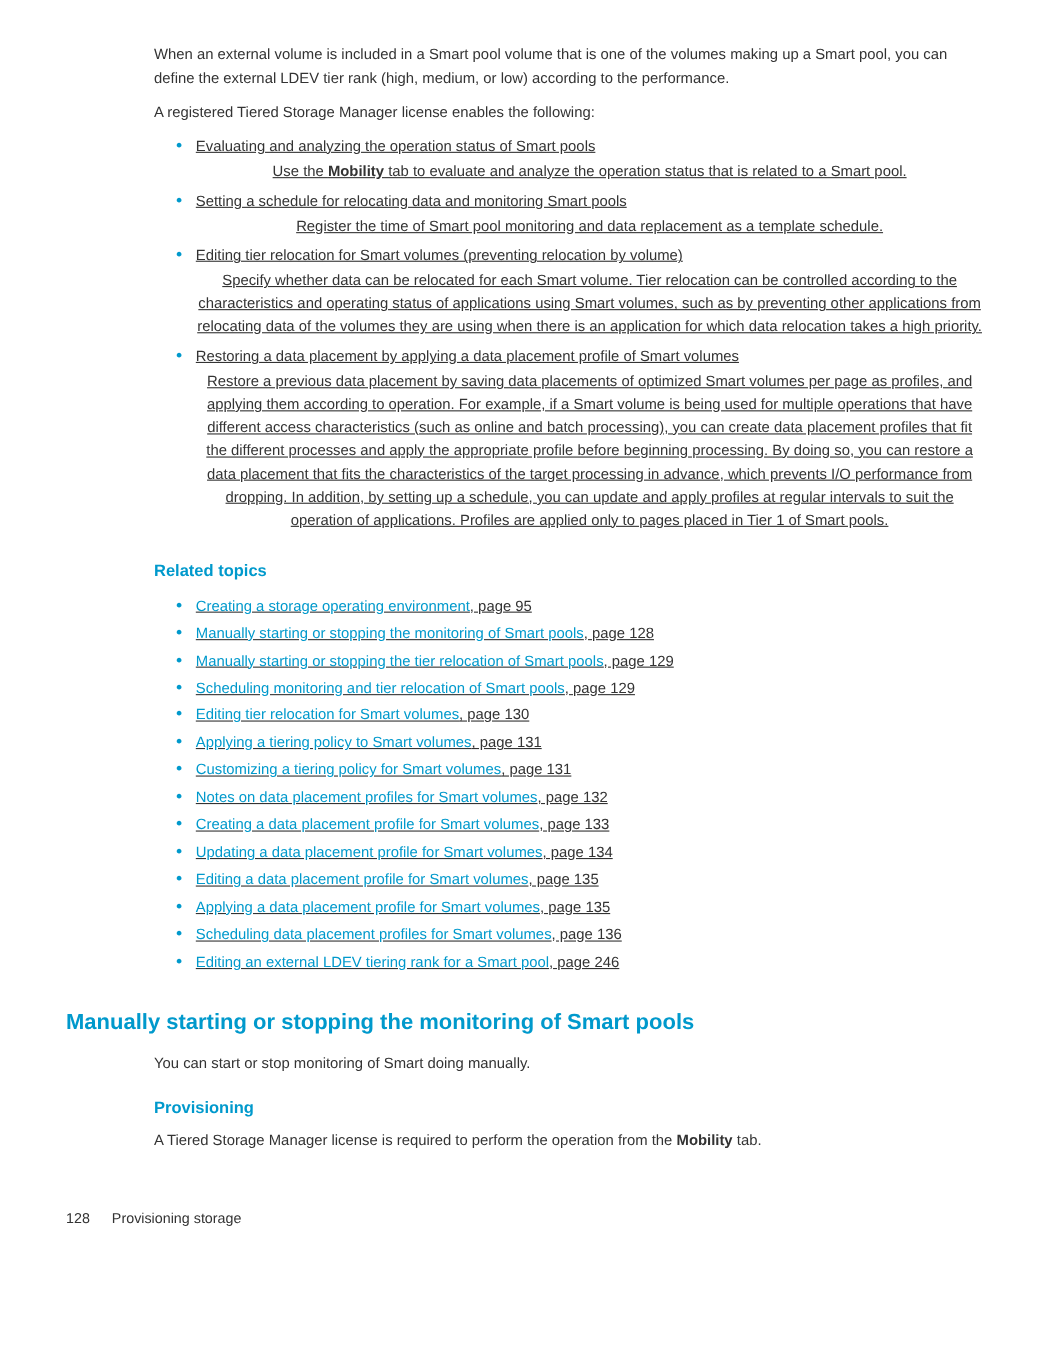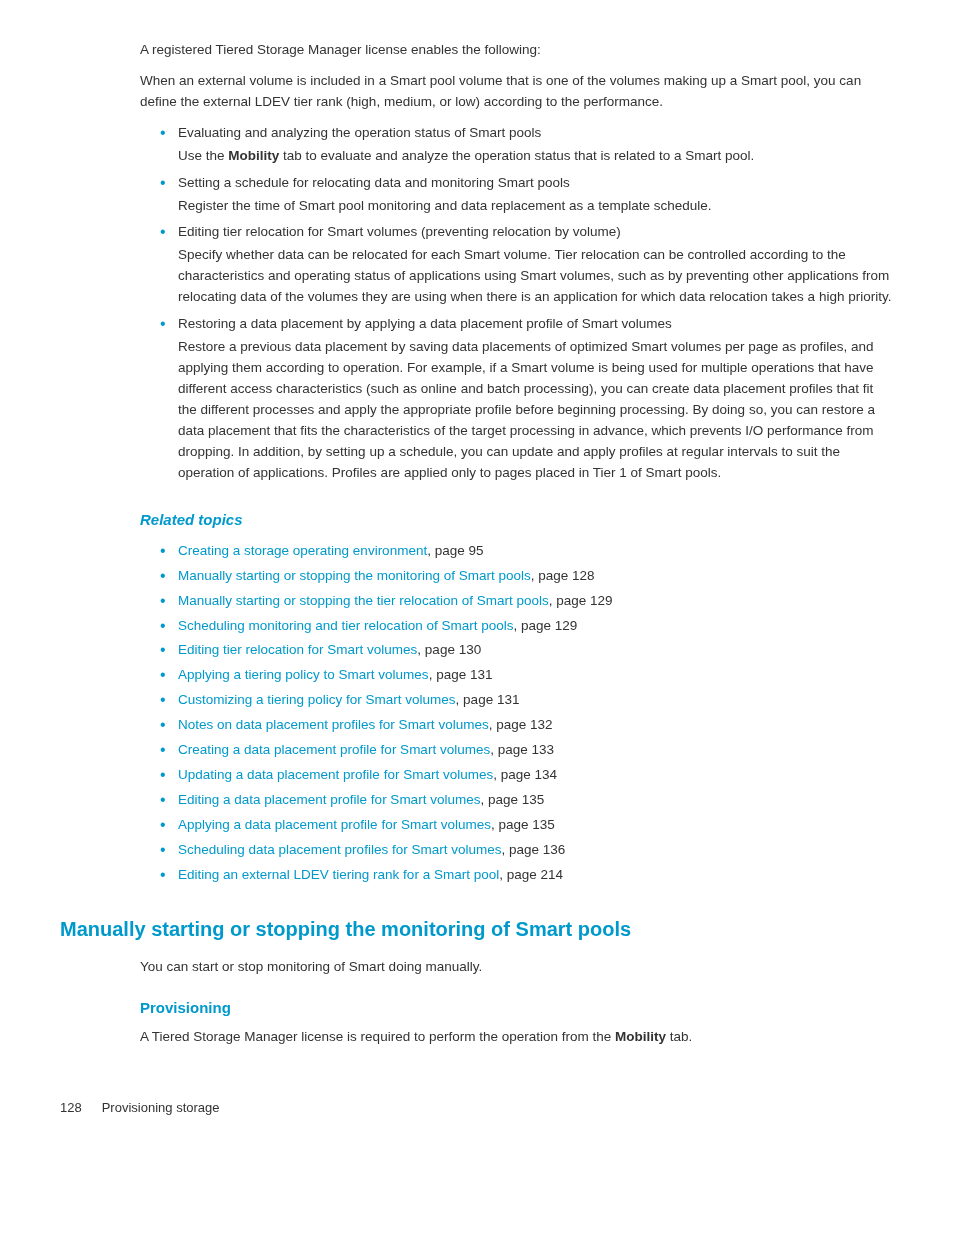--- a/index.html
+++ b/index.html
@@ -31,62 +31,64 @@
       list-style: none;
       padding: 0;
       margin: 10px 0 10px 20px;
     }
 
     .bullet-list li {
       position: relative;
       padding-left: 18px;
       margin-bottom: 6px;
       color: #333;
+      text-decoration: underline;
     }
 
     .bullet-list li::before {
       content: '•';
       position: absolute;
       left: 0;
       color: #0099cc;
       font-size: 16px;
       line-height: 1.3;
     }
 
     .bullet-list li .indent-text {
       display: block;
       margin-top: 2px;
+      text-align: center;
     }
 
     .related-topics-heading {
       color: #0099cc;
       font-size: 15px;
       font-weight: bold;
       margin: 24px 0 10px 0;
-      font-style: italic;
     }
 
     .section-heading {
       color: #0099cc;
       font-size: 20px;
       font-weight: bold;
       margin: 28px 0 12px 0;
     }
 
     .sub-heading {
       color: #0099cc;
       font-size: 15px;
       font-weight: bold;
       margin: 18px 0 8px 0;
     }
 
     .link-list {
       list-style: none;
       padding: 0;
       margin: 0 0 22px 20px;
+      text-decoration: underline;
     }
 
     .link-list li {
       position: relative;
       padding-left: 18px;
       margin-bottom: 4px;
     }
 
     .link-list li::before {
       content: '•';
@@ -136,22 +138,22 @@
     .prereq-body {
       padding-left: 80px;
     }
   </style>
 </head>
 <body>
 
 <div>
 
   <div class="main-content">
+    <p>When an external volume is included in a Smart pool volume that is one of the volumes making up a Smart pool, you can define the external LDEV tier rank (high, medium, or low) according to the performance.</p>
     <p>A registered Tiered Storage Manager license enables the following:</p>
-    <p>When an external volume is included in a Smart pool volume that is one of the volumes making up a Smart pool, you can define the external LDEV tier rank (high, medium, or low) according to the performance.</p>
 
     <ul class="bullet-list">
 
     <li><span>Evaluating and analyzing the operation status of Smart pools</span><span class="indent-text">Use the <strong>Mobility</strong> tab to evaluate and analyze the operation status that is related to a Smart pool.</span></li>
         <li><span>Setting a schedule for relocating data and monitoring Smart pools</span><span class="indent-text">Register the time of Smart pool monitoring and data replacement as a template schedule.</span></li>
         <li><span>Editing tier relocation for Smart volumes (preventing relocation by volume)</span><span class="indent-text">Specify whether data can be relocated for each Smart volume. Tier relocation can be controlled according to the characteristics and operating status of applications using Smart volumes, such as by preventing other applications from relocating data of the volumes they are using when there is an application for which data relocation takes a high priority.</span></li>
         <li><span>Restoring a data placement by applying a data placement profile of Smart volumes</span><span class="indent-text">Restore a previous data placement by saving data placements of optimized Smart volumes per page as profiles, and applying them according to operation. For example, if a Smart volume is being used for multiple operations that have different access characteristics (such as online and batch processing), you can create data placement profiles that fit the different processes and apply the appropriate profile before beginning processing. By doing so, you can restore a data placement that fits the characteristics of the target processing in advance, which prevents I/O performance from dropping. In addition, by setting up a schedule, you can update and apply profiles at regular intervals to suit the operation of applications. Profiles are applied only to pages placed in Tier 1 of Smart pools.</span></li>
       </ul>
   </div>
 
@@ -165,21 +167,21 @@
         <li><a href="#">Scheduling monitoring and tier relocation of Smart pools</a><span class="page-ref">, page 129</span></li>
         <li><a href="#">Editing tier relocation for Smart volumes</a><span class="page-ref">, page 130</span></li>
         <li><a href="#">Applying a tiering policy to Smart volumes</a><span class="page-ref">, page 131</span></li>
         <li><a href="#">Customizing a tiering policy for Smart volumes</a><span class="page-ref">, page 131</span></li>
         <li><a href="#">Notes on data placement profiles for Smart volumes</a><span class="page-ref">, page 132</span></li>
         <li><a href="#">Creating a data placement profile for Smart volumes</a><span class="page-ref">, page 133</span></li>
         <li><a href="#">Updating a data placement profile for Smart volumes</a><span class="page-ref">, page 134</span></li>
         <li><a href="#">Editing a data placement profile for Smart volumes</a><span class="page-ref">, page 135</span></li>
         <li><a href="#">Applying a data placement profile for Smart volumes</a><span class="page-ref">, page 135</span></li>
         <li><a href="#">Scheduling data placement profiles for Smart volumes</a><span class="page-ref">, page 136</span></li>
-        <li><a href="#">Editing an external LDEV tiering rank for a Smart pool</a><span class="page-ref">, page 214</span></li>
+        <li><a href="#">Editing an external LDEV tiering rank for a Smart pool</a><span class="page-ref">, page 246</span></li>
       </ul>
   </div>
 
   <div>
     <div class="section-heading">Manually starting or stopping the monitoring of Smart pools</div>
     <div class="section-body">
       <p>You can start or stop monitoring of Smart doing manually.</p>
     </div>
 
     <div class="sub-heading main-content">Provisioning</div>

